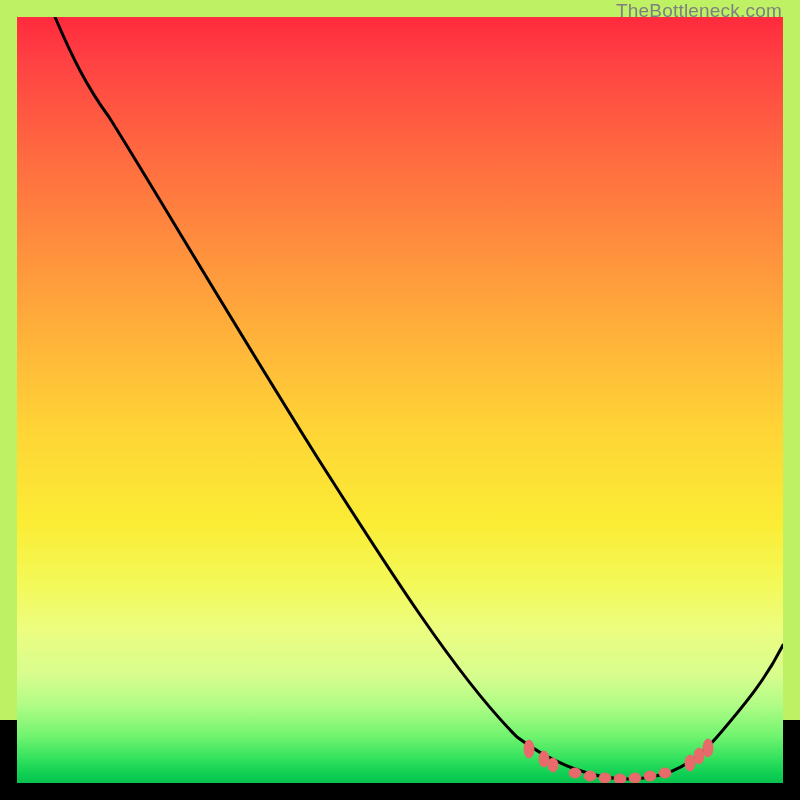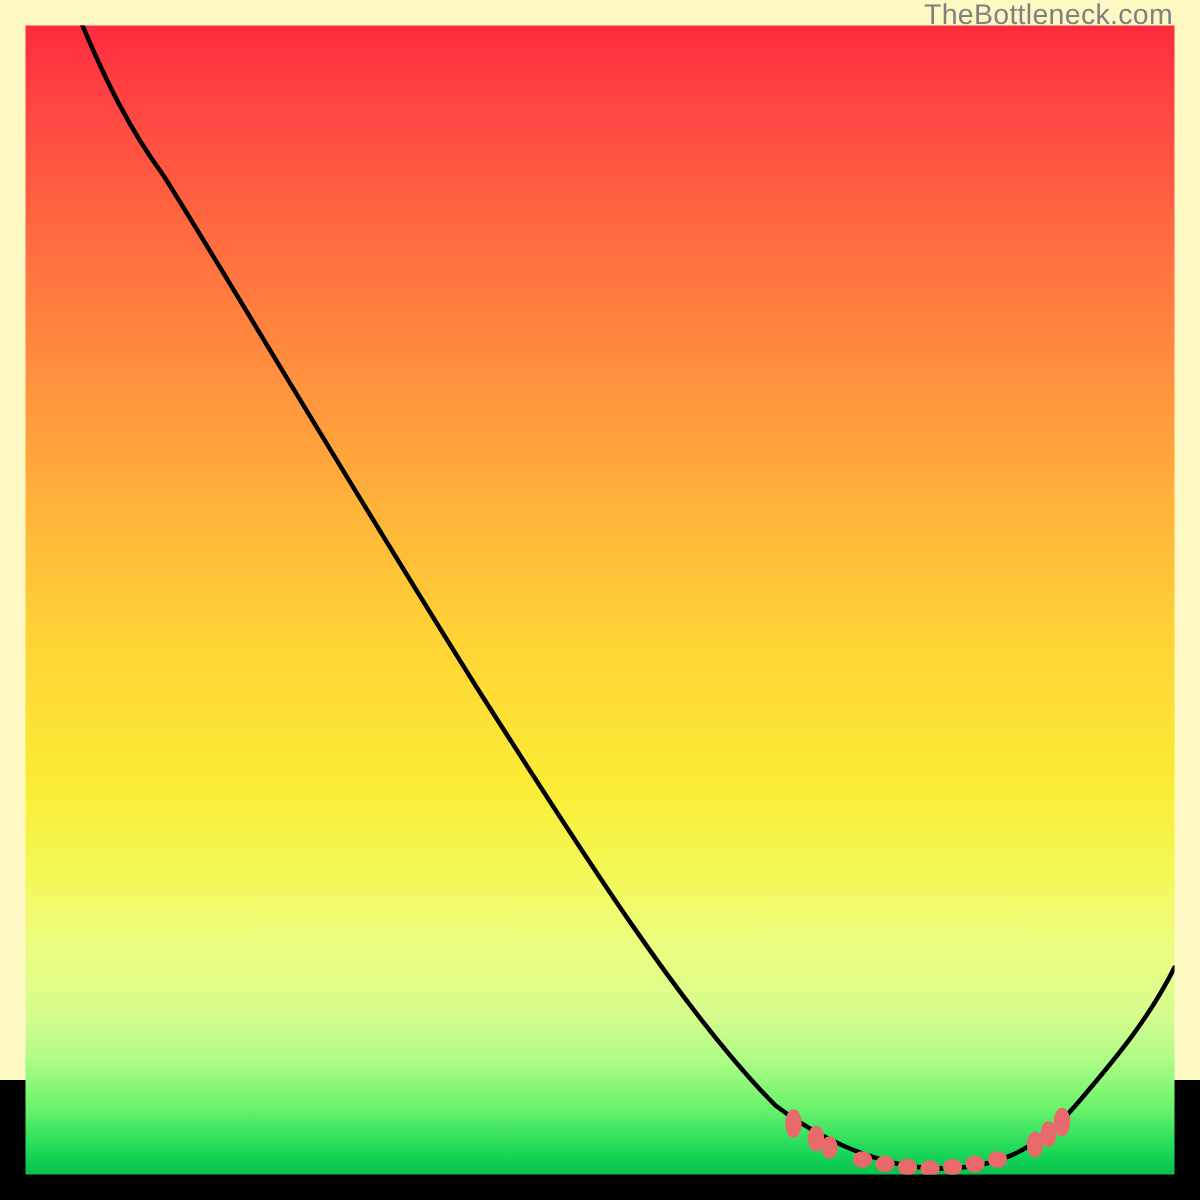--- a/index.html
+++ b/index.html
@@ -8,21 +8,21 @@
     width: 800px;
     height: 800px;
     background: #000;
     overflow: hidden;
     font-family: Arial, Helvetica, sans-serif;
   }
   .outer {
     position: relative;
     width: 800px;
     height: 720px;
-    background: #fef9c3;
+    background: #bef264;
   }
   .plot {
     position: absolute;
     left: 17px;
     top: 17px;
     width: 766px;
     height: 766px;
     
     background: linear-gradient(
       to bottom,

